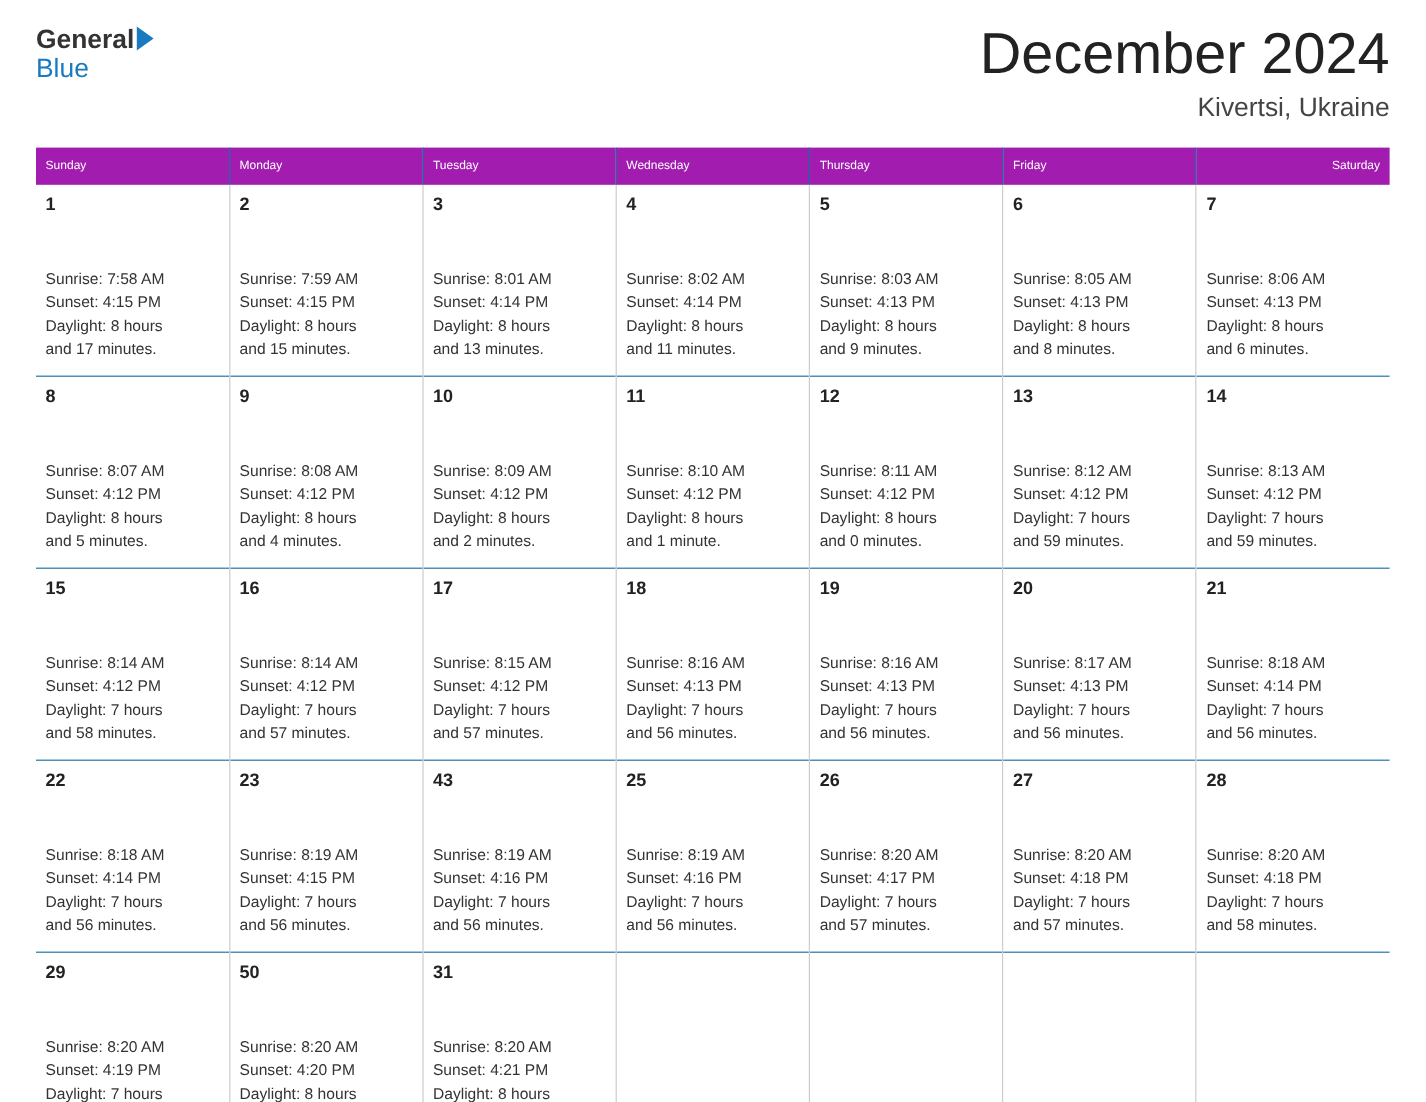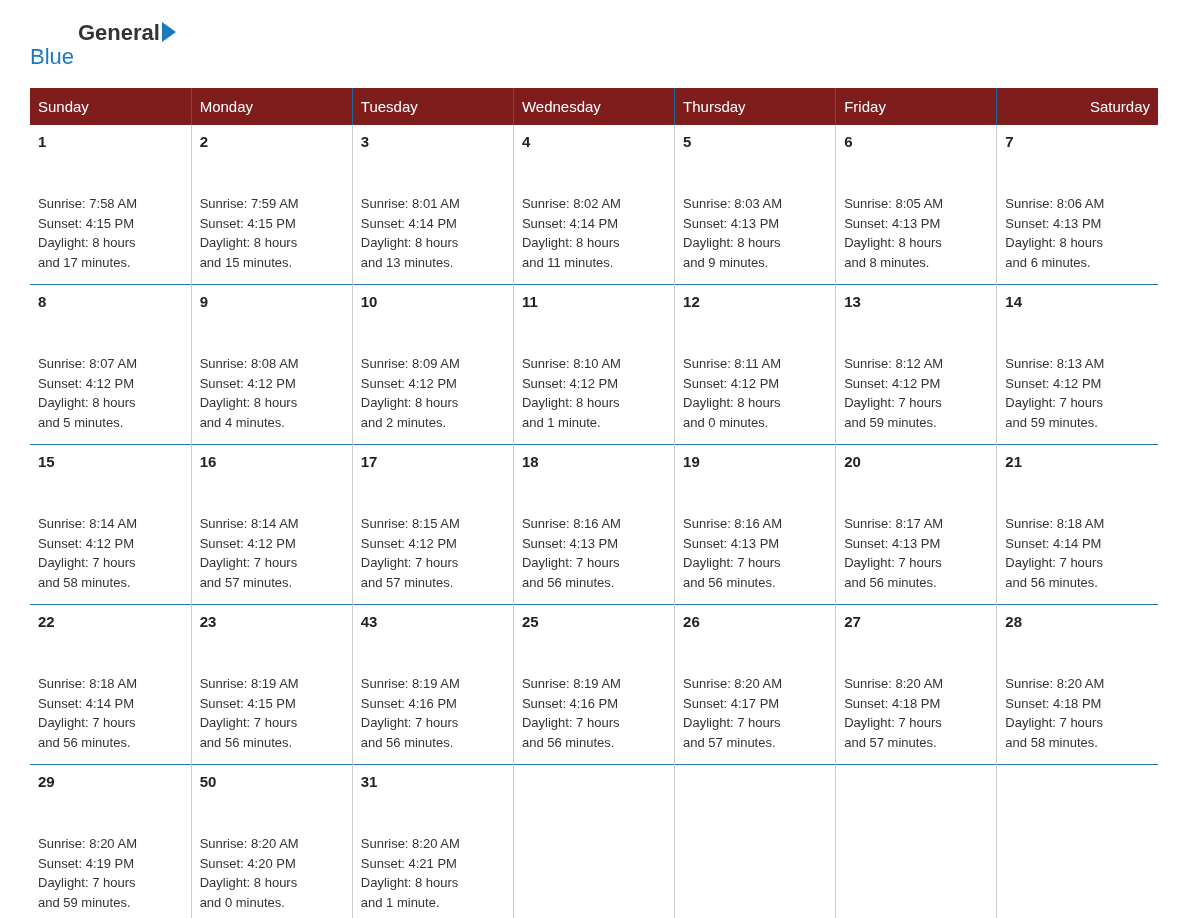--- a/index.html
+++ b/index.html
@@ -45,26 +45,26 @@
       font-weight: normal;
       color: #444;
       margin-top: 4px;
     }
     table {
       width: 100%;
       border-collapse: collapse;
       font-size: 13.5px;
     }
     thead tr th {
-      background-color: #7f1d1d;
+      background-color: #a21caf;
       color: #fff;
       padding: 10px 8px;
       text-align: left;
       font-weight: normal;
-      font-size: 15px;
+      font-size: 10px;
       border-right: 1px solid #1a6a9e;
     }
     thead tr th:last-child {
       border-right: none;
       text-align: right;
     }
     tbody tr {
       border-bottom: 1px solid #2176ae;
     }
     tbody tr td {
@@ -90,40 +90,43 @@
       margin-top: 44px;
     }
     .logo-wrapper {
       display: flex;
       flex-direction: column;
       align-items: flex-start;
     }
     .logo-line1 {
       display: flex;
       align-items: center;
-      margin-left: 48px;
     }
     .logo-line2 {
       font-size: 22px;
       font-weight: normal;
       color: #1a7abf;
       margin-left: 0px;
       line-height: 1;
     }
   </style>
 </head>
 <body>
 
 <div class="header">
   <div class="logo-wrapper">
     <div class="logo-line1">
       <span class="logo-text-general">General</span>
       <span class="logo-arrow"></span>
     </div>
     <div class="logo-line2">Blue</div>
+  </div>
+  <div class="title-block">
+    <h1>December 2024</h1>
+    <h2>Kivertsi, Ukraine</h2>
   </div>
 </div>
 
 <table>
   <thead>
     <tr>
     <th>Sunday</th>
         <th>Monday</th>
         <th>Tuesday</th>
         <th>Wednesday</th>

